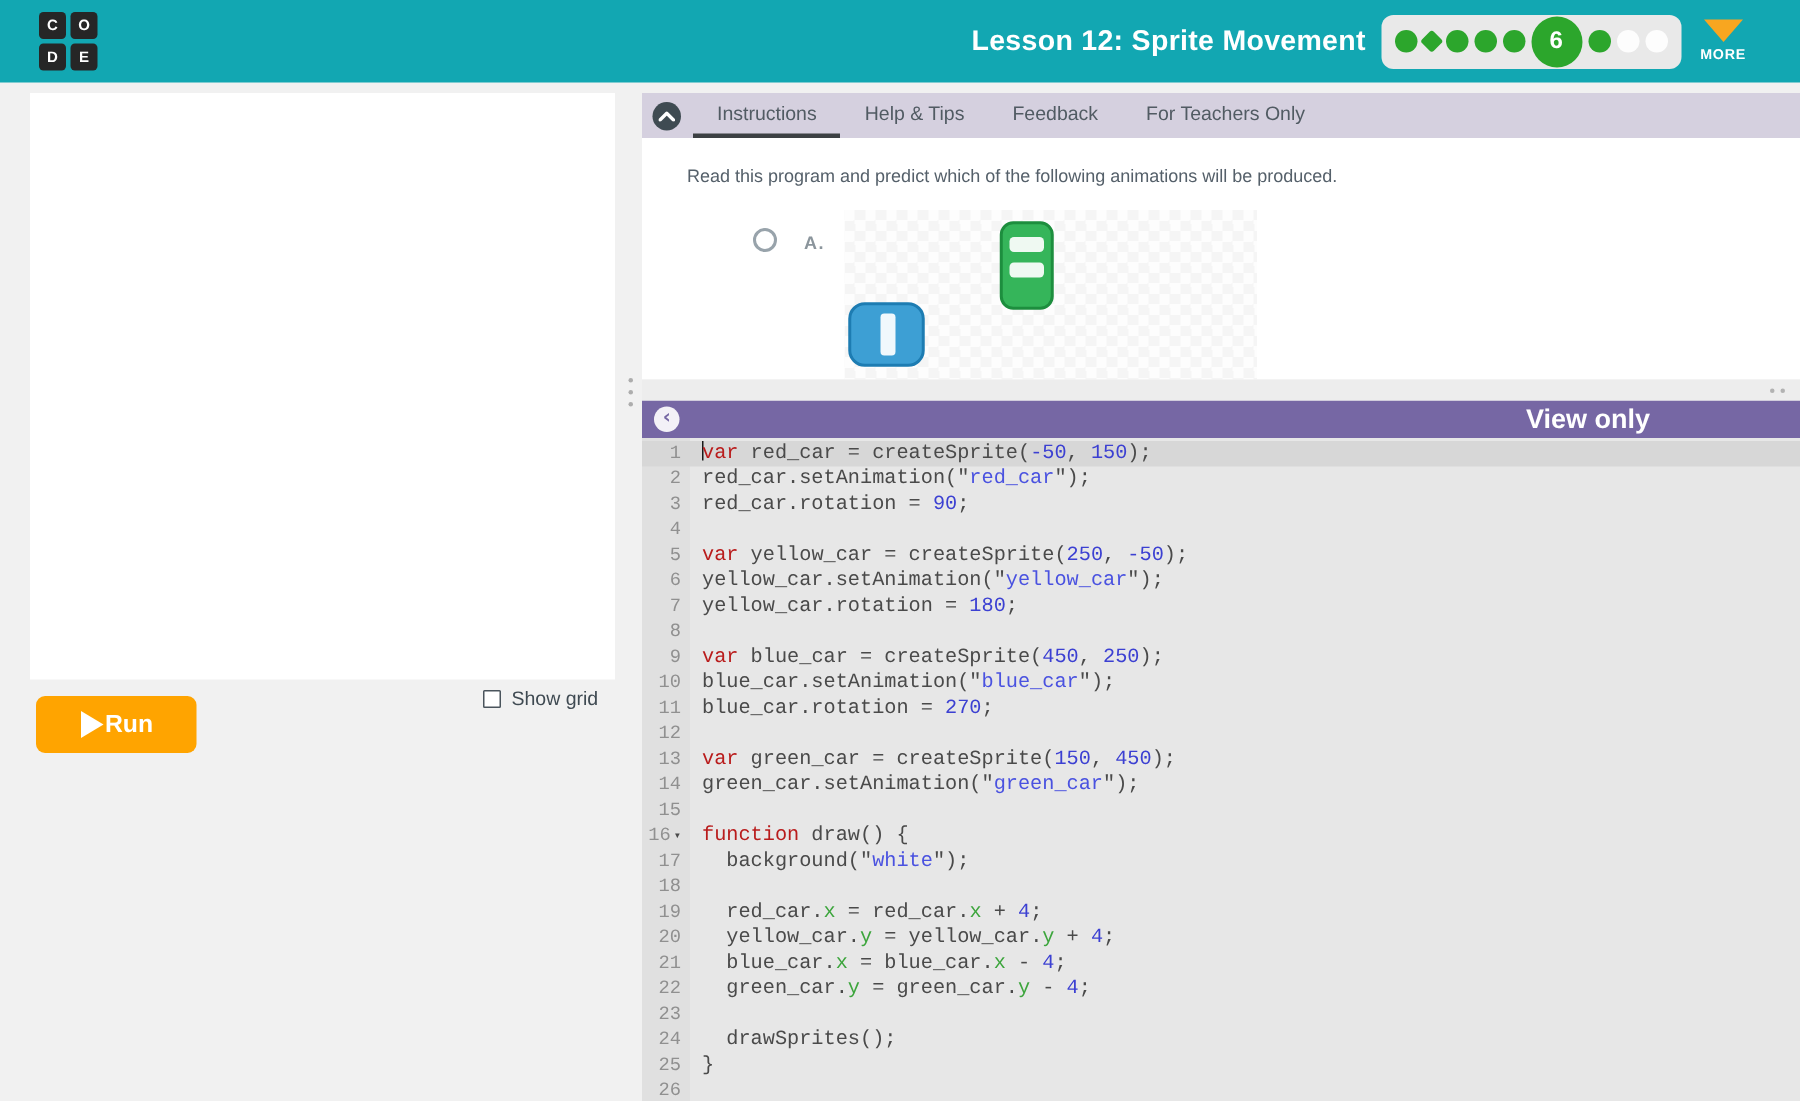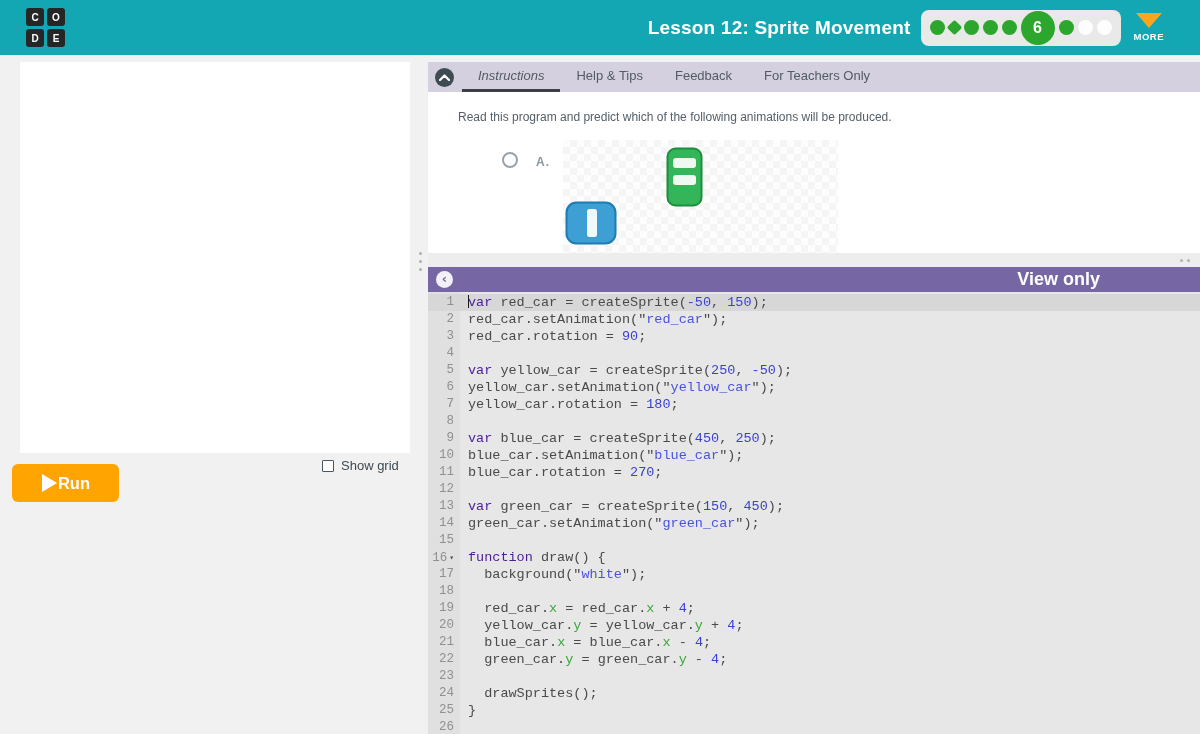--- a/index.html
+++ b/index.html
@@ -19,32 +19,32 @@
   .bubble.current { width:34px; height:34px; display:flex; align-items:center; justify-content:center; color:#fff; font-size:16px; font-weight:bold; }
   .more { margin-left:13px; margin-right:36px; display:flex; flex-direction:column; align-items:center; cursor:pointer; }
   .more-triangle { width:0; height:0; border-left:13px solid transparent; border-right:13px solid transparent; border-top:15px solid var(--more_arrow,#f8a620); }
   .more-label { margin-top:3px; color:#fff; font-size:9.5px; font-weight:bold; letter-spacing:.5px; }
 
   
   .main { position:relative; height:679px; }
   .canvas { position:absolute; left:20px; top:7px; width:390px; height:391px; background:#fff; }
   .show-grid { position:absolute; left:322px; top:403px; display:flex; align-items:center; gap:7px; font-size:13px; color:#3f4a52; cursor:pointer; }
   .sg-box { appearance:none; width:12px; height:12px; border:1.5px solid #4a545c; background:#fff; border-radius:1px; margin:0; }
-  .run-btn { position:absolute; left:12px; top:409px; width:107px; height:38px; background:var(--orange,#ffa400); border:none; border-radius:6px; display:flex; align-items:center; justify-content:center; cursor:pointer; }
+  .run-btn { position:absolute; left:24px; top:409px; width:107px; height:38px; background:var(--orange,#ffa400); border:none; border-radius:6px; display:flex; align-items:center; justify-content:center; cursor:pointer; }
   .run-btn span { color:#fff; font-size:16.5px; font-weight:bold; font-family:"Liberation Sans",sans-serif; }
   .v-handle { position:absolute; left:415px; top:186px; width:10px; height:40px; display:flex; flex-direction:column; align-items:center; justify-content:center; gap:5px; cursor:col-resize; }
   .v-handle i { width:3px; height:3px; border-radius:50%; background:#adadad; }
 
   
   .right-col { position:absolute; left:428px; right:0; top:7px; bottom:0; display:flex; flex-direction:column; }
   .tabs-bar { height:30px; background:var(--lavender,#d5d0df); display:flex; align-items:center; flex:0 0 30px; }
   .collapse-circle { width:19px; height:19px; border-radius:50%; background:#3f4b52; margin-left:7px; display:flex; align-items:center; justify-content:center; cursor:pointer; flex:0 0 19px; }
   .tab-list { display:flex; height:100%; margin-left:8px; }
   .tab { height:100%; display:flex; align-items:center; padding:0 16px; font-size:13px; color:#515b63; border-bottom:3px solid transparent; cursor:pointer; }
-  .tab.active { border-bottom-color:#3c4043;font-style:italic; }
+  .tab.active { border-bottom-color:#3c4043; }
 
   .instr-content { position:relative; height:161px; background:#fff; flex:0 0 161px; }
   .prompt { position:absolute; left:30px; top:18px; font-size:12px; color:#55606a; }
   .radio { appearance:none; position:absolute; left:74px; top:60px; width:16px; height:16px; border:2px solid #98a3ab; border-radius:50%; background:#fff; margin:0; cursor:pointer; }
   .option-label { position:absolute; left:108px; top:63px; font-size:12px; font-weight:bold; letter-spacing:1px; color:#8b959c; }
   .preview { position:absolute; left:135px; top:48px; width:275px; height:113px;
     background-image:conic-gradient(#f5f5f5 0 25%, #fdfdfd 0 50%, #f5f5f5 0 75%, #fdfdfd 0);
     background-size:14px 14px; overflow:hidden; }
   .car { position:absolute; }
 
@@ -60,21 +60,21 @@
   
   .code-editor { position:relative; flex:1 1 auto; background:#e7e7e7; overflow:hidden;
     font-family:"Liberation Mono", monospace; font-size:13.5px; line-height:17px; }
   .gutter-bg { position:absolute; left:0; top:0; bottom:0; width:32px; background:#e0e0e0; }
   .code-lines { position:relative; padding-top:2px; }
   .code-row { display:flex; height:17px; }
   .code-row.active { background:#d7d7d7; }
   .gutter-cell { flex:0 0 32px; text-align:right; padding-right:6px; color:#909090; font-size:12.5px; white-space:nowrap; }
   .fold { font-size:8px; color:#4a4a4a; margin-left:2px; vertical-align:1px; }
   .code-cell { white-space:pre; padding-left:8px; color:#4a4a4a; }
-  .tok-k { color:#4c1d95; } .tok-n { color:#3c40d2;text-align:center; } .tok-s { color:#4a52e0; } .tok-p { color:#3ca53c; }
+  .tok-k { color:#b91c1c; } .tok-n { color:#3c40d2;text-align:center; } .tok-s { color:#4a52e0; } .tok-p { color:#3ca53c; }
   .cursor { display:inline-block; width:1px; height:13px; background:#1a1a1a; vertical-align:-2px; margin-right:-1px; }
 </style>
 </head>
 <body>
 
 <div class="page">
 
   <header class="topbar">
     <div class="logo">
       <span>C</span>

